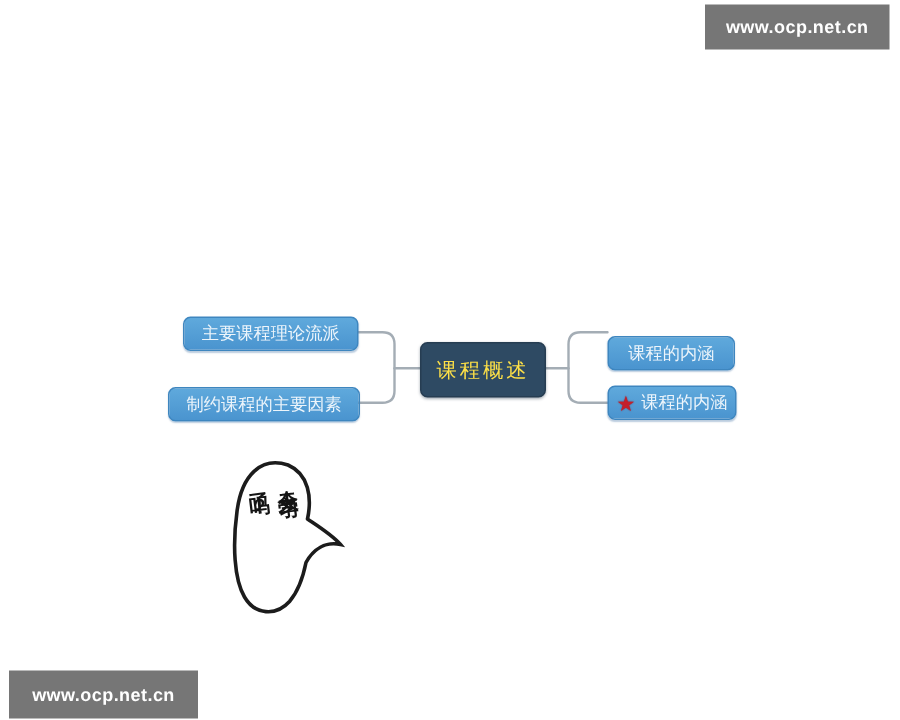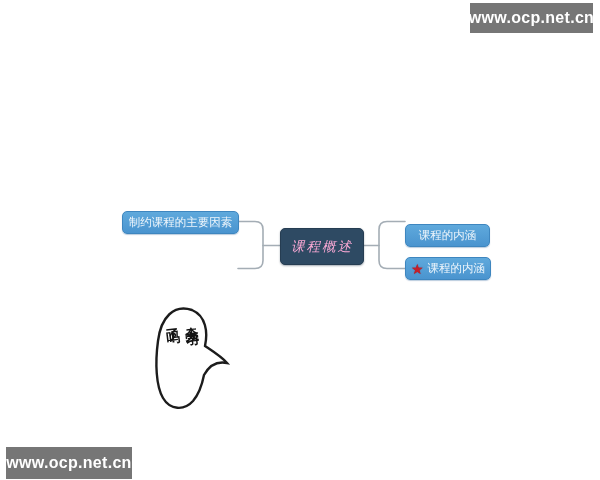--- a/index.html
+++ b/index.html
@@ -13,21 +13,21 @@
     height: 480px;
     background: #ffffff;
     overflow: hidden;
     font-family: "Liberation Sans", sans-serif;
   }
   .watermark {
     position: absolute;
     background: #767676;
     color: #ffffff;
     font-weight: bold;
-    font-size: 16px;
+    font-size: 12px;
     display: flex;
     align-items: center;
     justify-content: center;
     letter-spacing: 0.3px;
   }
   .watermark-top { left: 470px; top: 3px; width: 123px; height: 30px; }
   .watermark-bottom { left: 6px; top: 447px; width: 126px; height: 32px; }
 
   svg.layer {
     position: absolute;
@@ -48,25 +48,24 @@
   .node-blue {
     background: linear-gradient(#5fa9dc, #4a94cf);
     border: 1px solid #3e86bf;
     color: #edf5fb;
     font-size: 11.5px;
     box-shadow: 0 1px 1px rgba(60,110,160,0.35);
   }
   .node-root {
     background: #2e4a63;
     border: 1px solid #263d52;
-    color: #f9a8d4;
+    color: #fde047;
     font-size: 13.5px;
     letter-spacing: 2px;
     box-shadow: 0 1px 2px rgba(30,50,70,0.4);
-    font-style: italic;
   }
   .node-left-top    { left: 122px; top: 211px; width: 115px; height: 21px; }
   .node-left-bottom { left: 112px; top: 258px; width: 126px; height: 21px; }
   .node-root-pos    { left: 280px; top: 228px; width: 82px;  height: 35px; }
   .node-right-top   { left: 405px; top: 224px; width: 83px;  height: 21px; }
   .node-right-bottom{ left: 405px; top: 257px; width: 84px;  height: 21px; }
 
   .star-icon {
     color: #c41f2a;
     font-size: 14px;
@@ -121,22 +120,23 @@
              C 199,394 202,385 204,375
              C 209,366 217,361 227,363
              C 222,357 214,352 205,346" fill="#ffffff" stroke="#1c1c1c" stroke-width="2.4" stroke-linecap="round"></path>
   </svg>
 
   <div class="bubble-text">
     <span>今天学习</span>
     <span>了吗？</span>
   </div>
 
-  <div class="node node-blue node-left-top">制约课程的主要因素</div>
+  <div class="node node-blue node-left-top">主要课程理论流派</div>
 
+  <div class="node node-blue node-left-bottom">制约课程的主要因素</div>
 
   <div class="node node-root node-root-pos">课程概述</div>
 
   <div class="node node-blue node-right-top">课程的内涵</div>
 
   <div class="node node-blue node-right-bottom">
     <span class="star-icon">★</span>
     <span>课程的内涵</span>
   </div>
 

